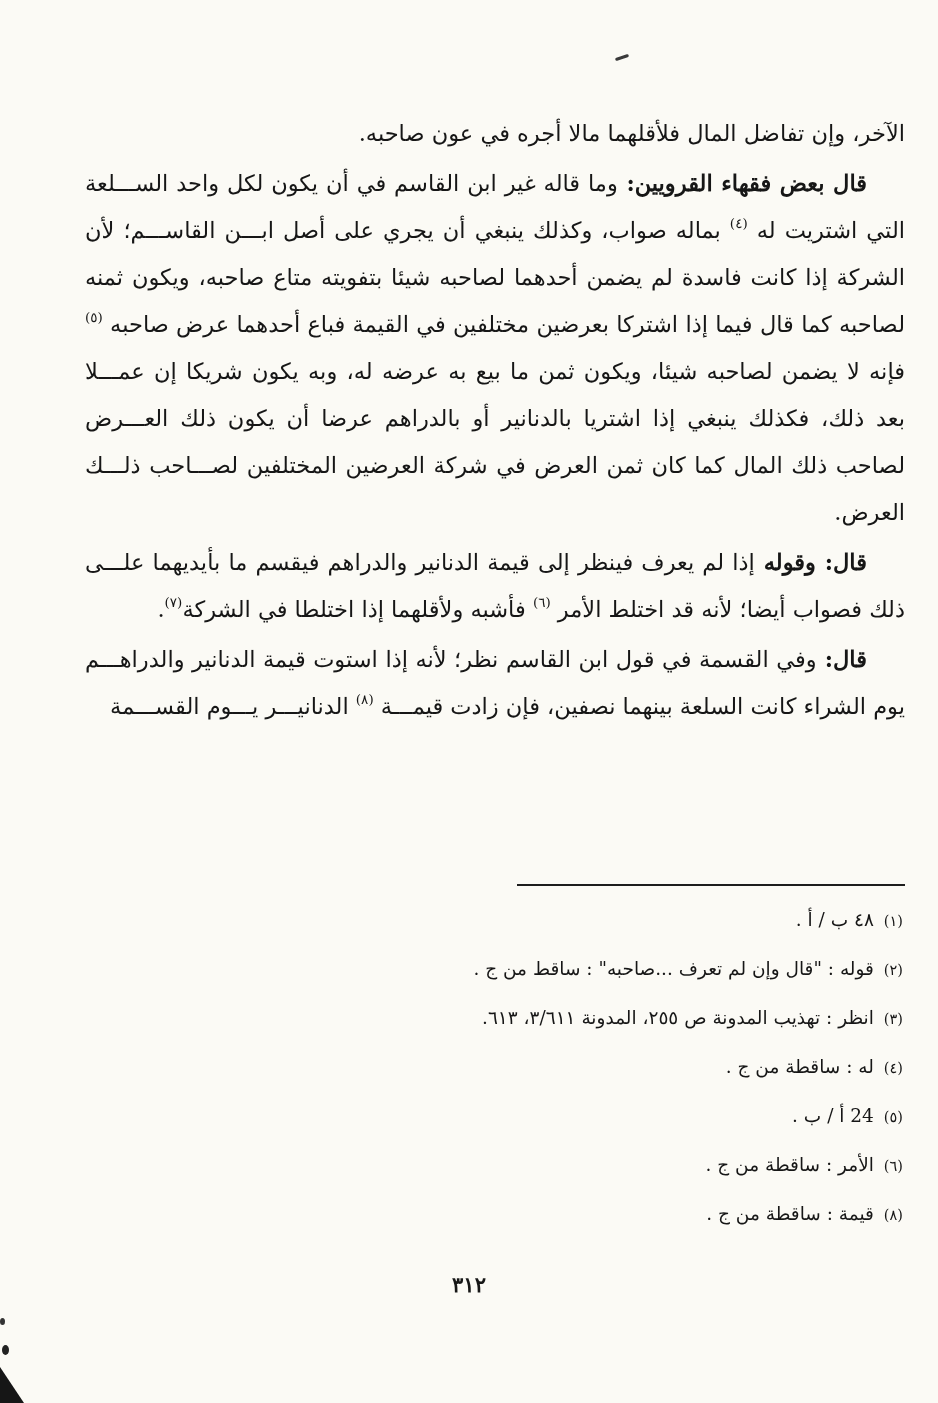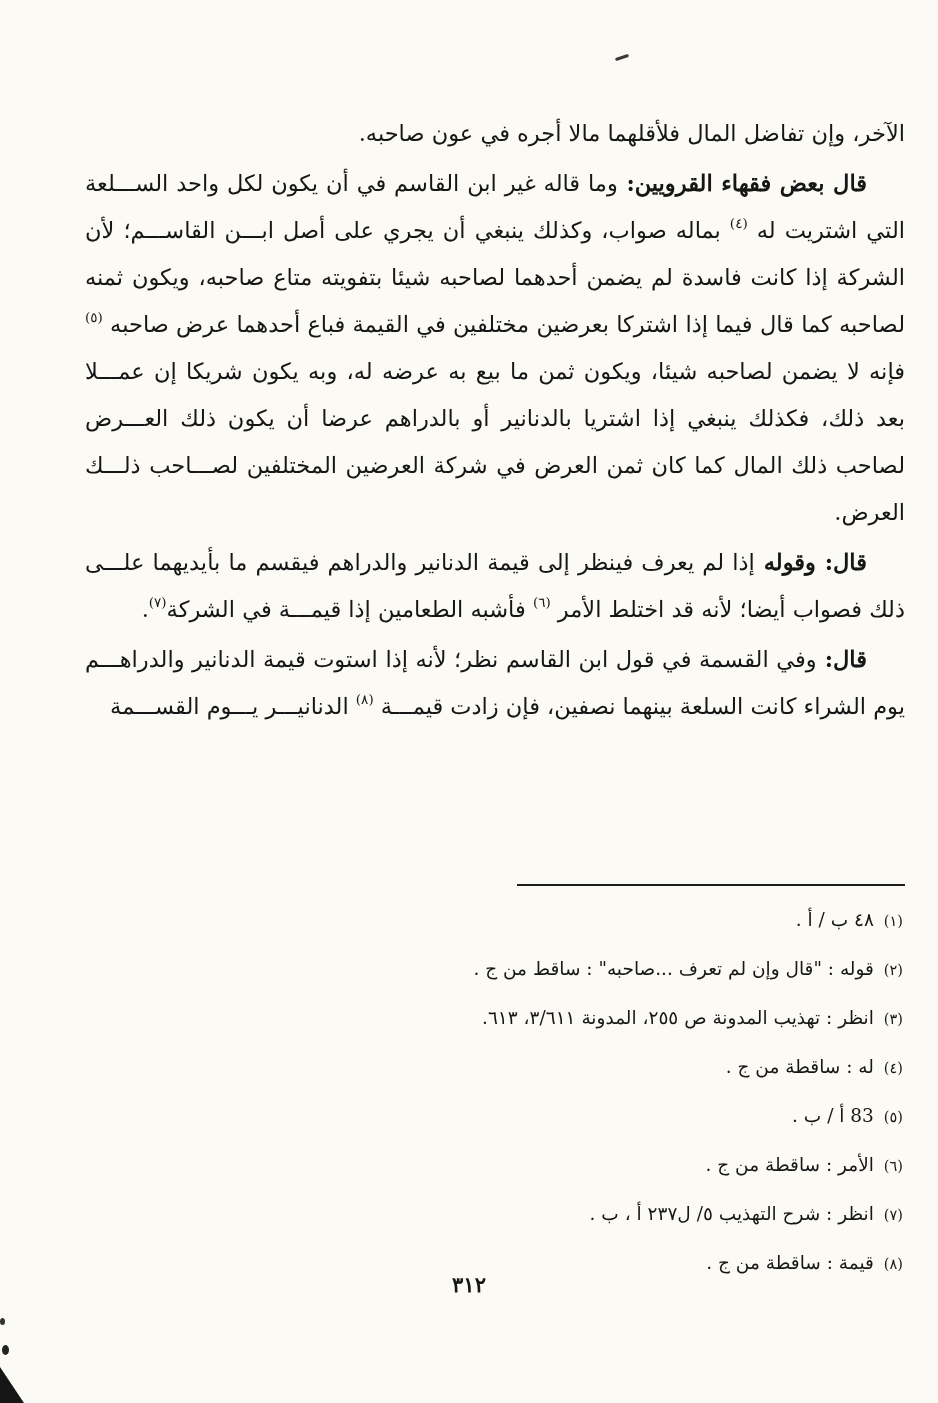--- a/index.html
+++ b/index.html
@@ -117,34 +117,33 @@
 </head>
 <body>
 
 <div class="page">
 
   <div class="artifact top-mark"></div>
 
   <main class="body-text" id="body-text" dir="rtl">
       <p class="para"><span>الآخر، وإن تفاضل المال فلأقلهما مالا أجره في عون صاحبه.</span></p>
       <p class="para indent"><span class="bold">قال بعض فقهاء القرويين: </span><span>وما قاله غير ابن القاسم في أن يكون لكل واحد الســـلعة التي اشتريت له </span><sup>(٤)</sup><span> بماله صواب، وكذلك ينبغي أن يجري على أصل ابـــن القاســـم؛ لأن الشركة إذا كانت فاسدة لم يضمن أحدهما لصاحبه شيئا بتفويته متاع صاحبه، ويكون ثمنه لصاحبه كما قال فيما إذا اشتركا بعرضين مختلفين في القيمة فباع أحدهما عرض صاحبه </span><sup>(٥)</sup><span> فإنه لا يضمن لصاحبه شيئا، ويكون ثمن ما بيع به عرضه له، وبه يكون شريكا إن عمـــلا بعد ذلك، فكذلك ينبغي إذا اشتريا بالدنانير أو بالدراهم عرضا أن يكون ذلك العـــرض لصاحب ذلك المال كما كان ثمن العرض في شركة العرضين المختلفين لصـــاحب ذلـــك العرض.</span></p>
-      <p class="para indent"><span class="bold">قال: وقوله </span><span>إذا لم يعرف فينظر إلى قيمة الدنانير والدراهم فيقسم ما بأيديهما علـــى ذلك فصواب أيضا؛ لأنه قد اختلط الأمر </span><sup>(٦)</sup><span> فأشبه الطعامين إذا قيمـــة في الشركة</span><sup>(٧)</sup><span>.</span></p>
+      <p class="para indent"><span class="bold">قال: وقوله </span><span>إذا لم يعرف فينظر إلى قيمة الدنانير والدراهم فيقسم ما بأيديهما علـــى ذلك فصواب أيضا؛ لأنه قد اختلط الأمر </span><sup>(٦)</sup><span> فأشبه ولأقلهما إذا اختلطا في الشركة</span><sup>(٧)</sup><span>.</span></p>
       <p class="para indent"><span class="bold">قال: </span><span>وفي القسمة في قول ابن القاسم نظر؛ لأنه إذا استوت قيمة الدنانير والدراهـــم يوم الشراء كانت السلعة بينهما نصفين، فإن زادت قيمـــة </span><sup>(٨)</sup><span> الدنانيـــر يـــوم القســـمة</span></p>
     </main>
 
   <div class="footnote-rule"></div>
 
   <section class="footnotes" id="footnotes" dir="rtl">
       <p class="fn"><span class="marker">(١)</span><span>٤٨ ب / أ .</span></p>
       <p class="fn"><span class="marker">(٢)</span><span>قوله : "قال وإن لم تعرف ...صاحبه" : ساقط من ج .</span></p>
       <p class="fn"><span class="marker">(٣)</span><span>انظر : تهذيب المدونة ص ٢٥٥، المدونة ٣/٦١١، ٦١٣.</span></p>
       <p class="fn"><span class="marker">(٤)</span><span>له : ساقطة من ج .</span></p>
-      <p class="fn"><span class="marker">(٥)</span><span>83 أ / ب .</span></p>
+      <p class="fn"><span class="marker">(٥)</span><span>24 أ / ب .</span></p>
       <p class="fn"><span class="marker">(٦)</span><span>الأمر : ساقطة من ج .</span></p>
-      <p class="fn"><span class="marker">(٧)</span><span>انظر : شرح التهذيب ٥/ ل٢٣٧ أ ، ب .</span></p>
       <p class="fn"><span class="marker">(٨)</span><span>قيمة : ساقطة من ج .</span></p>
     </section>
 
   <div class="page-number">٣١٢</div>
 
   <div class="artifact corner-wedge"></div>
   <div class="artifact speck-1"></div>
   <div class="artifact speck-2"></div>
 
 </div>

